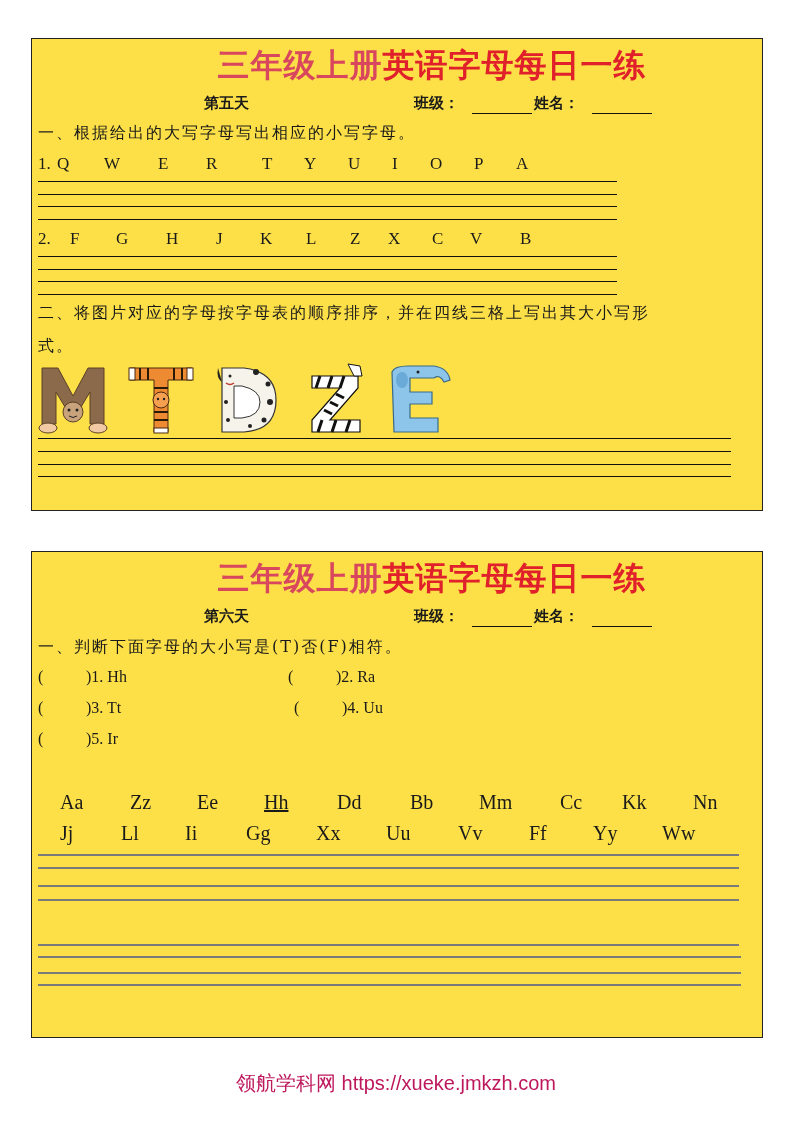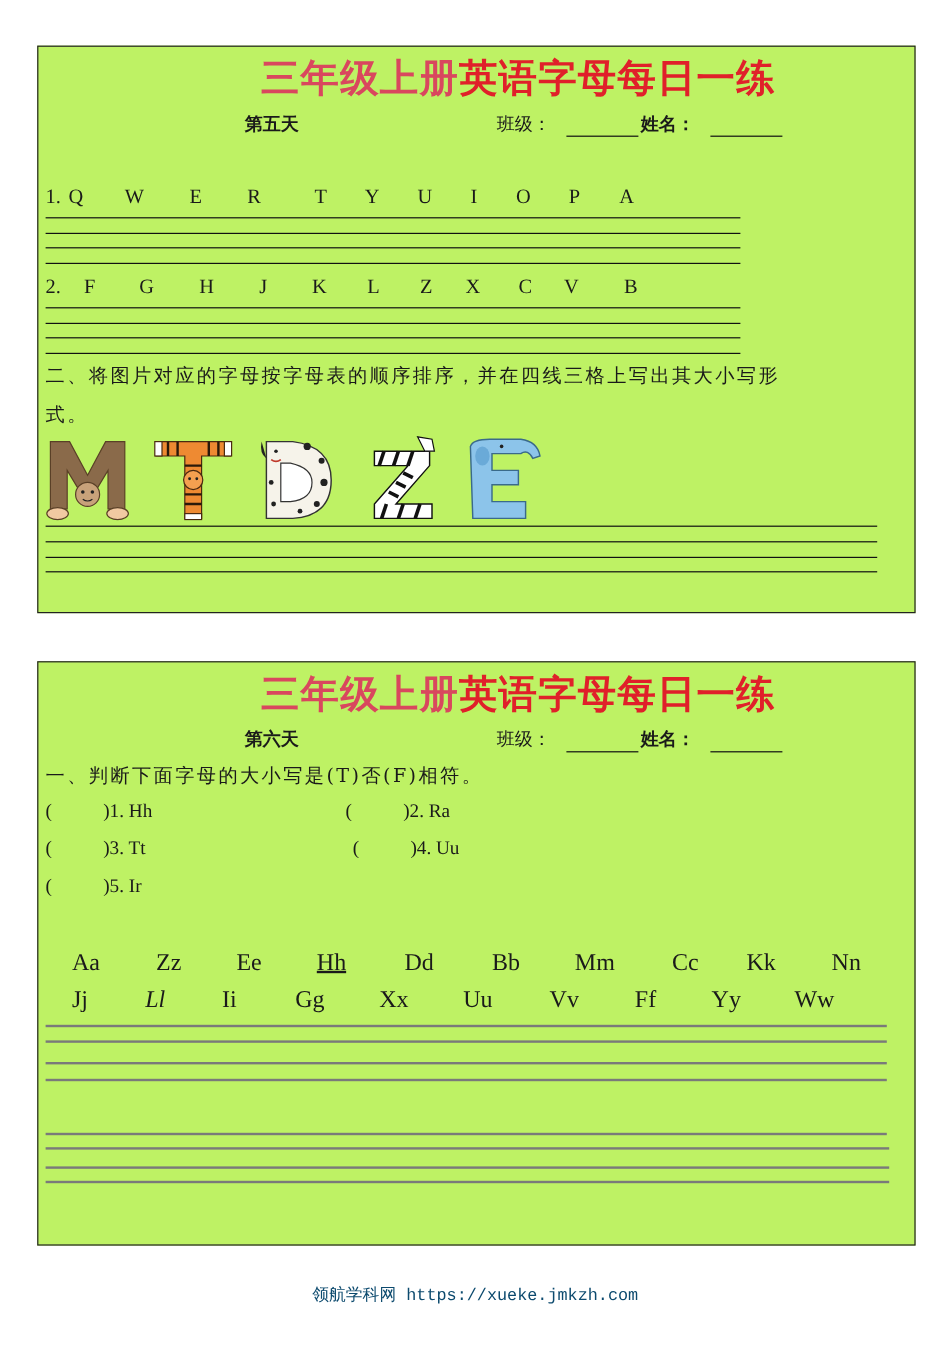--- a/index.html
+++ b/index.html
@@ -1,29 +1,29 @@
 <!DOCTYPE html>
 <html><head>
 <meta charset="utf-8">
 <style>
   * { box-sizing: border-box; margin: 0; padding: 0; }
   html, body { width: 792px; height: 1122px; background: #ffffff; }
   body { position: relative; font-family: "DejaVu Serif", "Liberation Serif", serif; color: #1a1a1a; overflow: hidden; }
 
-  .card { position: absolute; left: 31px; width: 732px; border: 1px solid #222; background: #bef264; }
+  .card { position: absolute; left: 31px; width: 732px; border: 1px solid #222; background: #fde047; }
   #card1 { top: 38px; height: 473px; }
   #card2 { top: 551px; height: 487px; }
 
   .title { position: absolute; top: 6px; left: 0; width: 100%; text-align: center; font-size: 32px; line-height: 40px; white-space: nowrap; padding-left: 70px; letter-spacing: 1px; }
   .title .t1 { font-family: "DejaVu Sans", "Liberation Sans", sans-serif; font-weight: bold; color: #d9475e; }
   .title .t2 { font-family: "DejaVu Serif", "Liberation Serif", serif; color: #e0202a; font-weight: bold; }
 
   .infoRow { position: absolute; top: 55px; left: 0; width: 100%; height: 22px; font-size: 15px; }
   .day { position: absolute; left: 172px; top: 0; font-weight: bold; }
-  .cls { position: absolute; left: 382px; top: 0; font-weight: normal; }
+  .cls { position: absolute; left: 382px; top: 0; font-weight: bold; }
   .cls-line { position: absolute; left: 440px; top: 19px; width: 60px; border-top: 1px solid #111; }
   .nm { position: absolute; left: 502px; top: 0; font-weight: bold; }
   .nm-line { position: absolute; left: 560px; top: 19px; width: 60px; border-top: 1px solid #111; }
 
   .qhead { position: absolute; left: 6px; font-size: 16px; letter-spacing: 2px; white-space: nowrap; line-height: 22px; }
 
   .letters { position: absolute; left: 8px; font-size: 17px; font-family: "Liberation Serif", "DejaVu Serif", serif; height: 22px; }
   .letters span { position: absolute; top: 0; white-space: nowrap; }
 
   .rule { position: absolute; left: 6px; border-top: 1.4px solid #111; }
@@ -33,38 +33,39 @@
   .animal { position: absolute; top: 0; width: 70px; height: 72px; }
   .animal svg { width: 100%; height: 100%; }
 
   .tf { position: absolute; font-size: 16px; font-family: "Liberation Serif", "DejaVu Serif", serif; white-space: nowrap; }
   .tf .paren { position: absolute; left: 0; top: 0; }
   .tf .num { position: absolute; left: 48px; top: 0; }
 
   .pairs { position: absolute; left: 0; font-size: 20px; font-family: "Liberation Serif", "DejaVu Serif", serif; height: 22px; width: 100%; }
   .pairs span { position: absolute; top: 0; white-space: nowrap; }
 
-  .footer { position: absolute; top: 1070px; left: 0; width: 100%; text-align: center; font-family: Liberation Mono, monospace; font-size: 14px; color: #0c4a6e; }
+  .footer { position: absolute; top: 1070px; left: 0; width: 100%; text-align: center; font-family: Liberation Sans, sans-serif; font-size: 20px; color: #be185d; }
 </style>
 </head>
 <body>
 
 <div class="card" id="card1">
   <div class="title">
     <span class="t1">三年级上册</span><span class="t2">英语字母每日一练</span>
   </div>
 
   <div class="infoRow">
     <span class="day">第五天</span>
     <span class="cls">班级：</span>
     <span class="cls-line"></span>
     <span class="nm">姓名：</span>
     <span class="nm-line"></span>
   </div>
 
+  <div class="qhead" style="top:83px;">一、根据给出的大写字母写出相应的小写字母。</div>
 
   <div class="letters" style="top:115px;">
     <span style="left:-2px;">1.</span>
     <span style="left:17px;">Q</span>
     <span style="left:64px;">W</span>
     <span style="left:118px;">E</span>
     <span style="left:166px;">R</span>
     <span style="left:222px;">T</span>
     <span style="left:264px;">Y</span>
     <span style="left:308px;">U</span>
@@ -231,21 +232,21 @@
     <span style="left:232px;text-decoration:underline;">Hh</span>
     <span style="left:305px;">Dd</span>
     <span style="left:378px;">Bb</span>
     <span style="left:447px;">Mm</span>
     <span style="left:528px;">Cc</span>
     <span style="left:590px;">Kk</span>
     <span style="left:661px;">Nn</span>
   </div>
   <div class="pairs" style="top:270px;">
     <span style="left:28px;">Jj</span>
-    <span style="left:89px;font-style:italic;">Ll</span>
+    <span style="left:89px;">Ll</span>
     <span style="left:153px;">Ii</span>
     <span style="left:214px;">Gg</span>
     <span style="left:284px;">Xx</span>
     <span style="left:354px;">Uu</span>
     <span style="left:426px;">Vv</span>
     <span style="left:497px;">Ff</span>
     <span style="left:561px;">Yy</span>
     <span style="left:630px;">Ww</span>
   </div>
 

